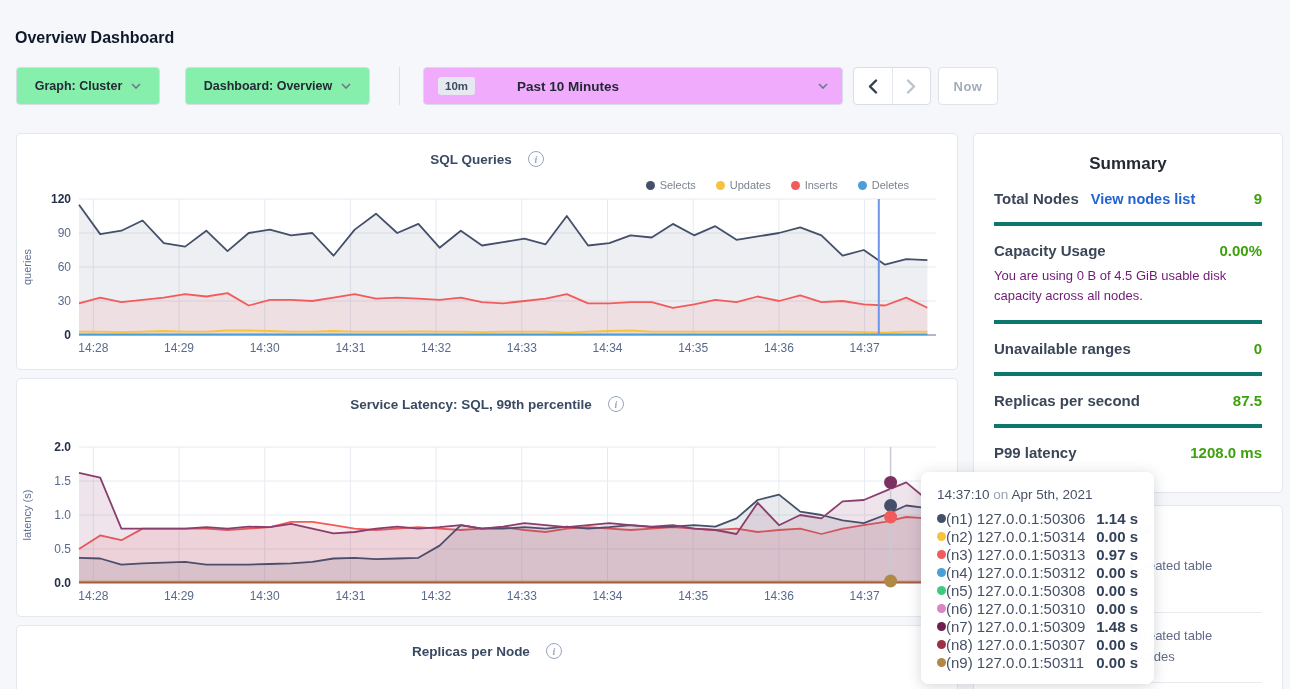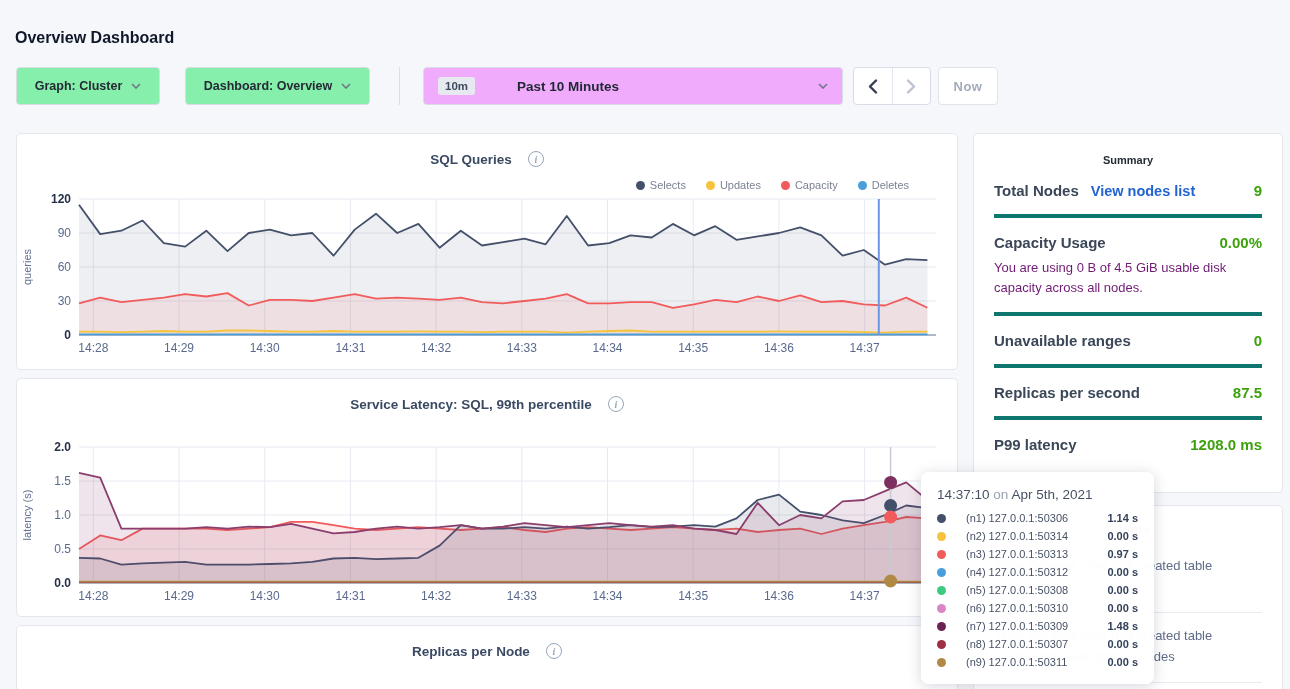--- a/index.html
+++ b/index.html
@@ -44,21 +44,21 @@
   .card-latency svg.plot { top:62px; }
   .grid  { stroke:#e7eaf1; stroke-width:1; }
   .axis  { stroke:#9aa4b7; stroke-width:1.5; }
   .ytick { fill:#5a6a8c; font-size:12px; text-anchor:end; }
   .ytick.bold { fill:#253049; font-weight:700; }
   .xtick { fill:#5a6a8c; font-size:12px; text-anchor:middle; }
   .ylab  { fill:#5f6e92; font-size:11px; text-anchor:middle; }
 
   
   .card-summary { padding:0 20px; }
-  .sum-title { text-align:center; font-size:11px; font-weight:700; margin-top:20px; color:#242b35; }
+  .sum-title { text-align:center; font-size:17px; font-weight:700; margin-top:20px; color:#242b35; }
   .sum-row { padding:16px 0 15px; border-bottom:4px solid #0f766e; }
   .sum-row:last-child { border-bottom:none; }
   .sum-head { display:flex; align-items:baseline; }
   .sum-label { font-size:15px; font-weight:700; color:#3b4758; }
   .sum-link { font-size:14.5px; font-weight:700; color:#2264d1; margin-left:12px; cursor:pointer; text-decoration:none; }
   .sum-value { margin-left:auto; font-size:15px; font-weight:700; color:#3da10c; }
   .sum-desc { margin-top:7px; font-size:13px; color:#701a75; line-height:1.5; }
   .card-summary .sum-row:first-of-type { margin-top:10px; }
 
   
@@ -66,21 +66,21 @@
   .ev-title { text-align:center; font-size:13.5px; font-weight:700; margin-top:16px; color:#242b35; }
   .ev-row { padding:13px 0 14px; font-size:13px; color:#5f6c87; line-height:1.6; border-bottom:1px solid #e9ebf0; }
   .ev-row:first-of-type { margin-top:6px; }
   .ev-line2 { min-height:21px; }
 
   
   .chart-tooltip { position:absolute; left:921px; top:472px; width:233px; background:rgba(255,255,255,0.98); border-radius:8px;
                    box-shadow:0 2px 14px rgba(60,70,90,0.22); padding:15px 16px 13px; z-index:50; }
   .tt-header { font-size:13.5px; color:#475166; margin-bottom:7px; }
   .tt-on { color:#9aa3b2; }
-  .tt-row { display:flex; align-items:center; gap:20px; height:18px; font-size:11px; color:#475166; }
+  .tt-row { display:flex; align-items:center; gap:0; height:18px; font-size:15px; color:#475166; }
   .tt-dot { width:9px; height:9px; border-radius:50%; flex:none; }
   .tt-val { margin-left:auto; font-weight:700; color:#33415a; white-space:nowrap; }
 </style>
 </head>
 <body>
 
 <h1 class="page-title">Overview Dashboard</h1>
 
 <div class="tb-btn" style="left:16px; width:144px;">
   <span>Graph: Cluster</span>
@@ -125,21 +125,21 @@
       <span class="leg-item">
         <span class="leg-dot" style="background:#44506a"></span>
         <span>Selects</span>
       </span>
       <span class="leg-item">
         <span class="leg-dot" style="background:#f6c33f"></span>
         <span>Updates</span>
       </span>
       <span class="leg-item">
         <span class="leg-dot" style="background:#f25b5b"></span>
-        <span>Capacity</span>
+        <span>Inserts</span>
       </span>
       <span class="leg-item">
         <span class="leg-dot" style="background:#4a9eda"></span>
         <span>Deletes</span>
       </span>
     </div>
   <svg class="plot" width="940" height="166">
       <line class="grid" x1="62" y1="142" x2="919" y2="142"></line>
       <text class="ytick bold" x="54" y="146">0</text>
       <line class="grid" x1="62" y1="108" x2="919" y2="108"></line>

